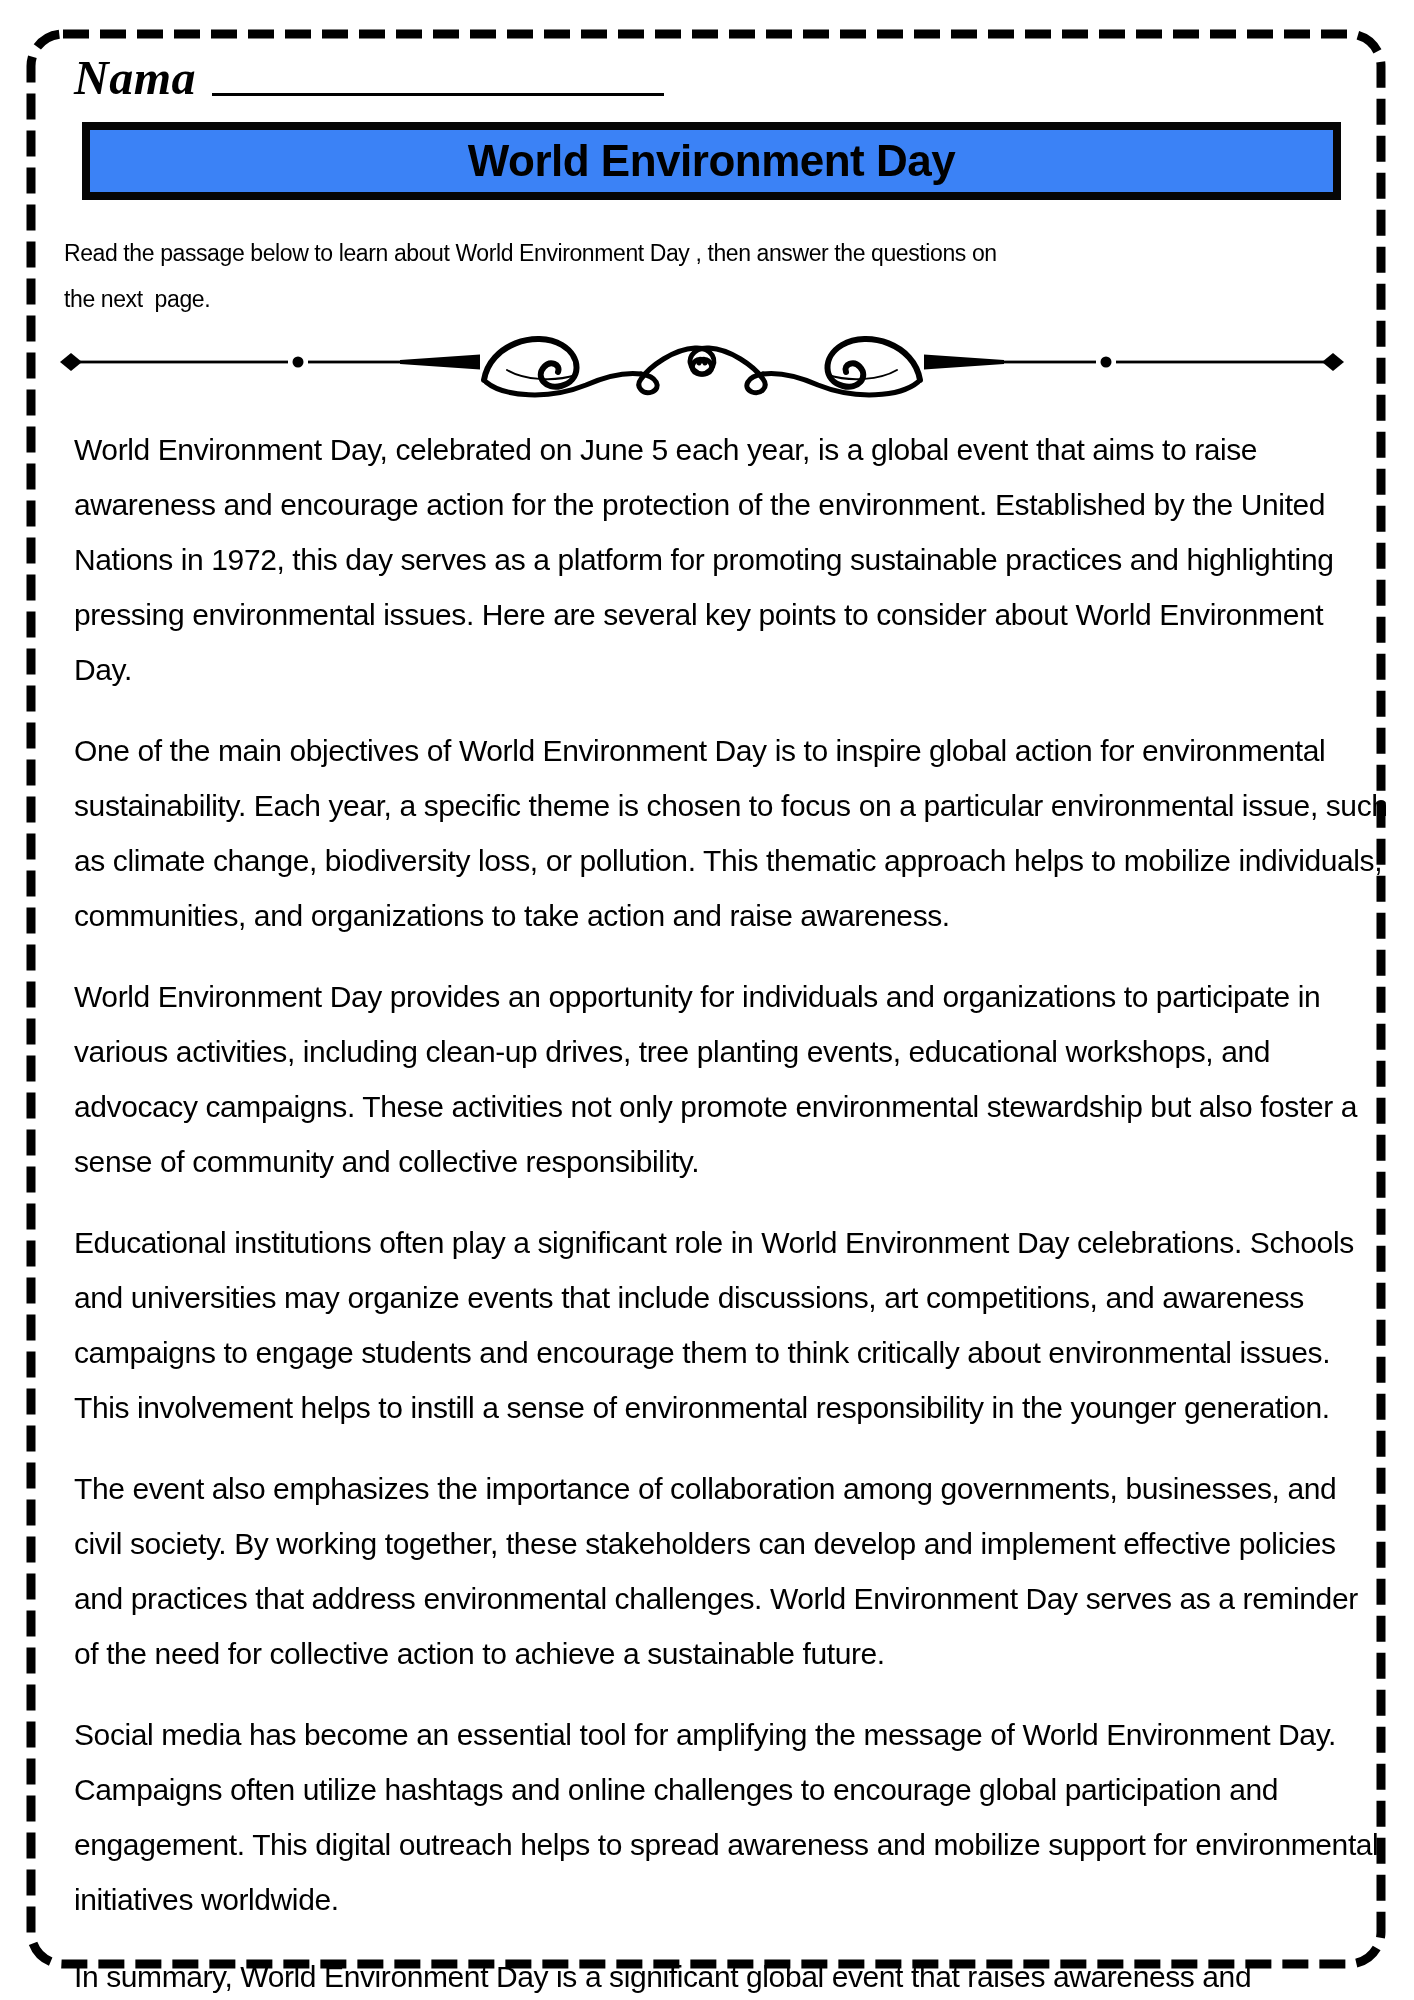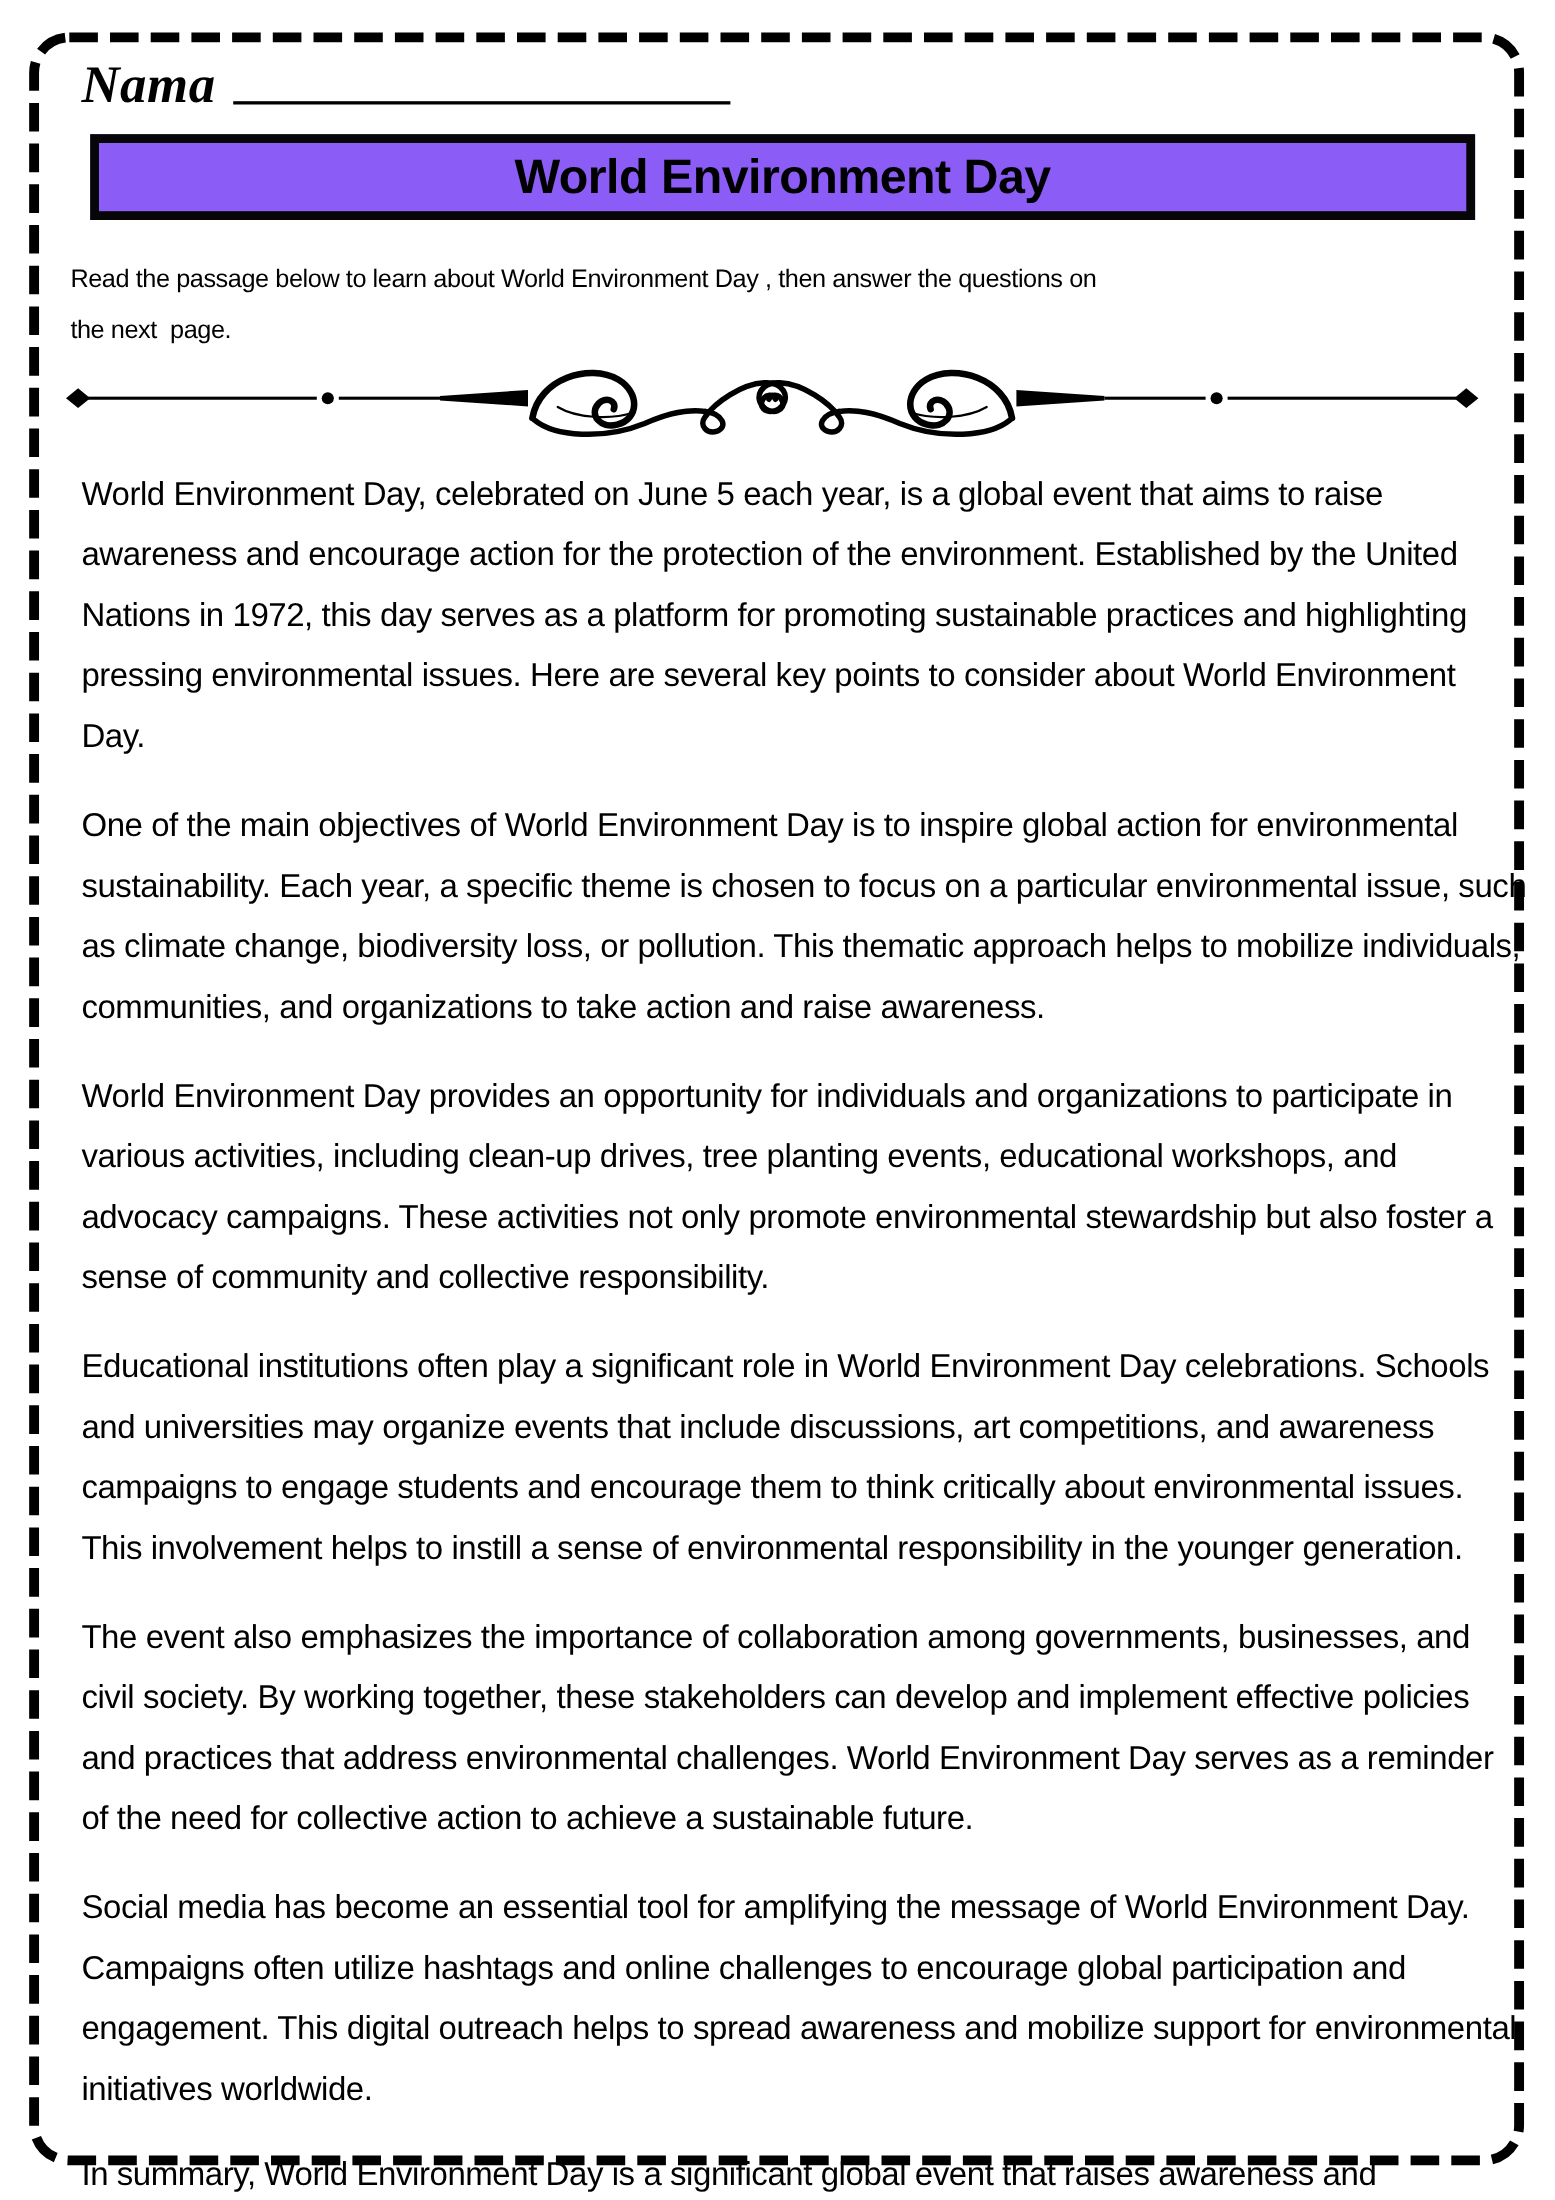--- a/index.html
+++ b/index.html
@@ -14,21 +14,21 @@
   .name-label{
     font-family:"Liberation Serif","DejaVu Serif",serif;
     font-weight:bold;font-style:italic;font-size:48px;letter-spacing:0.5px;
   }
   .name-line{
     display:inline-block;width:452px;border-bottom:3px solid #000;
     margin-left:16px;transform:translateY(2px);
   }
   .title-box{
     margin:14px 17px 0 8px;width:1243px;height:62px;
-    border:8px solid #060606;background:#8b5cf6;
+    border:8px solid #060606;background:#3b82f6;
     display:flex;align-items:center;justify-content:center;
   }
   .title-box h1{margin:0;font-size:44px;font-weight:bold;letter-spacing:-0.5px;}
   .instruction{
     margin:30px 0 0 -10px;font-size:23px;line-height:46px;
     white-space:pre;letter-spacing:-0.4px;
   }
   .divider{display:block;margin:6px 0 0 -22px;}
   .passage{margin-top:22px;}
   .passage p{

